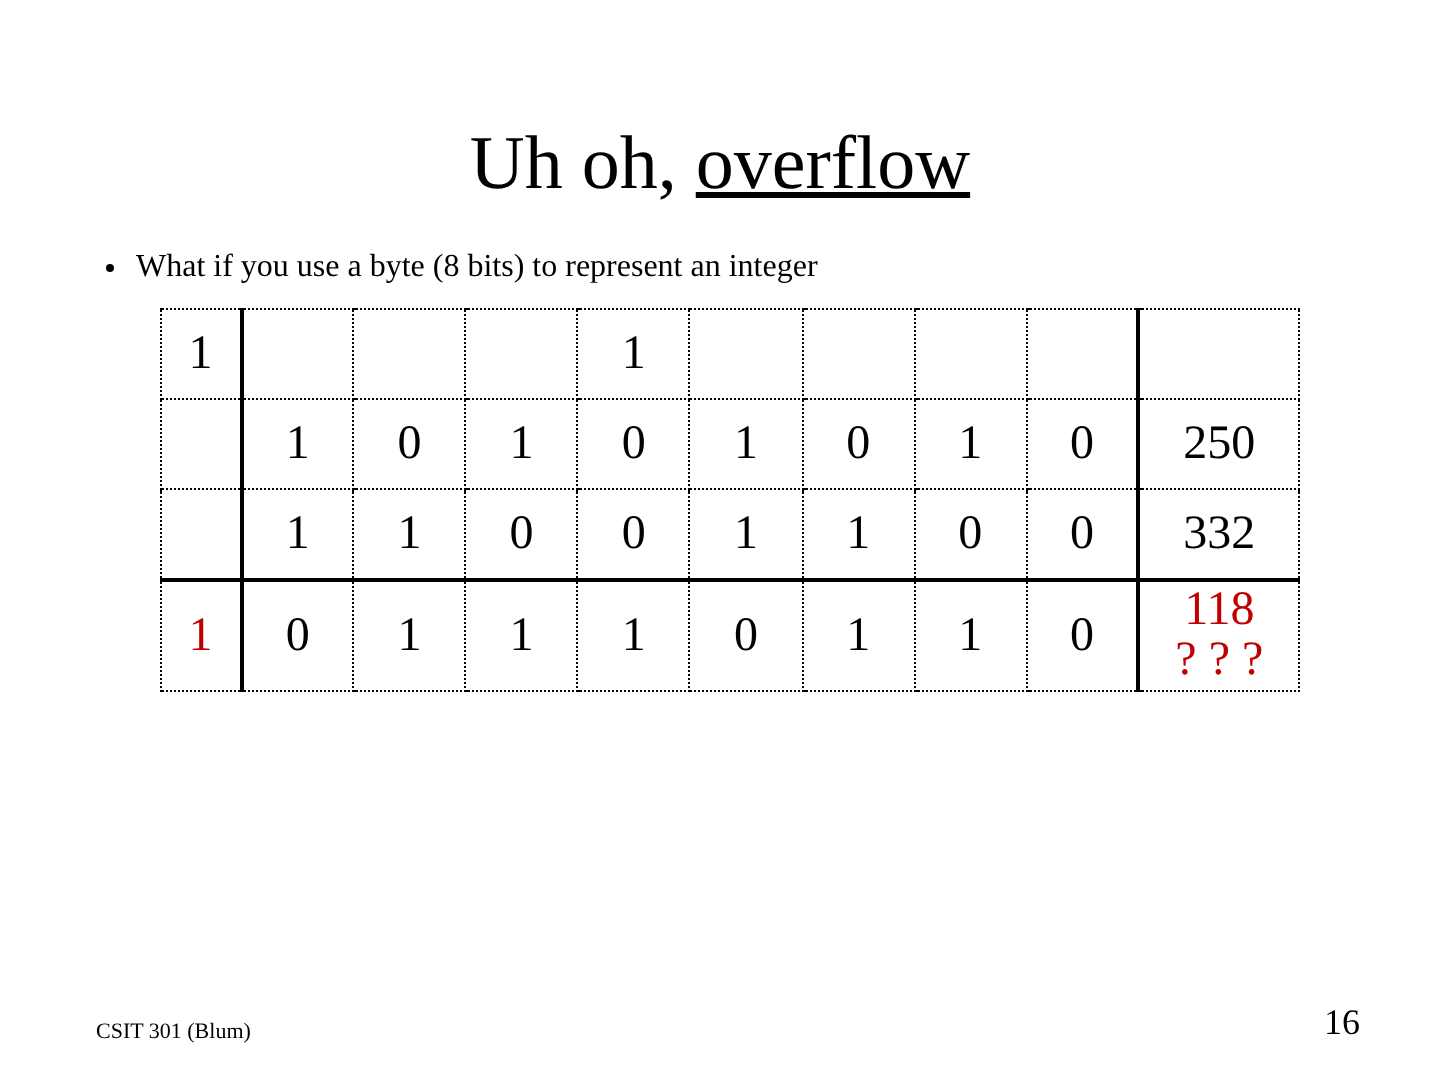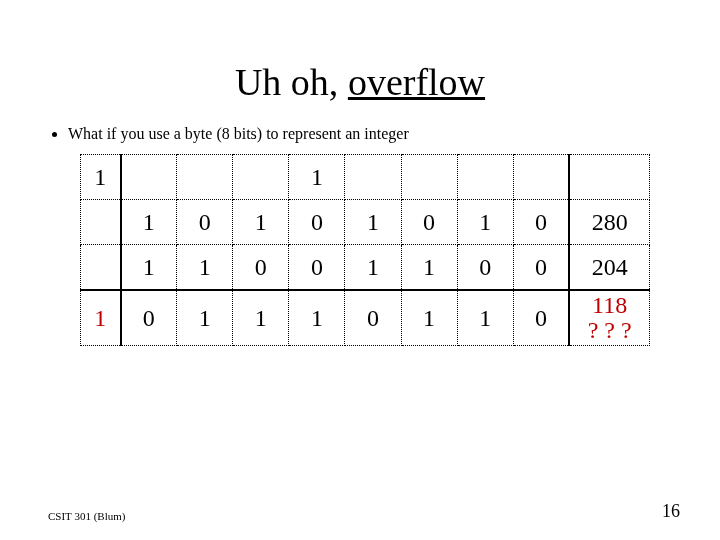--- a/index.html
+++ b/index.html
@@ -132,33 +132,33 @@
           <tr>
             <td class="carry"></td>
             <td>1</td>
             <td>0</td>
             <td>1</td>
             <td>0</td>
             <td>1</td>
             <td>0</td>
             <td>1</td>
             <td>0</td>
-            <td class="val">280</td>
+            <td class="val">250</td>
           </tr>
           <tr>
             <td class="carry"></td>
             <td>1</td>
             <td>1</td>
             <td>0</td>
             <td>0</td>
             <td>1</td>
             <td>1</td>
             <td>0</td>
             <td>0</td>
-            <td class="val">204</td>
+            <td class="val">332</td>
           </tr>
           <tr class="sum">
             <td class="carry red">1</td>
             <td>0</td>
             <td>1</td>
             <td>1</td>
             <td>1</td>
             <td>0</td>
             <td>1</td>
             <td>1</td>

